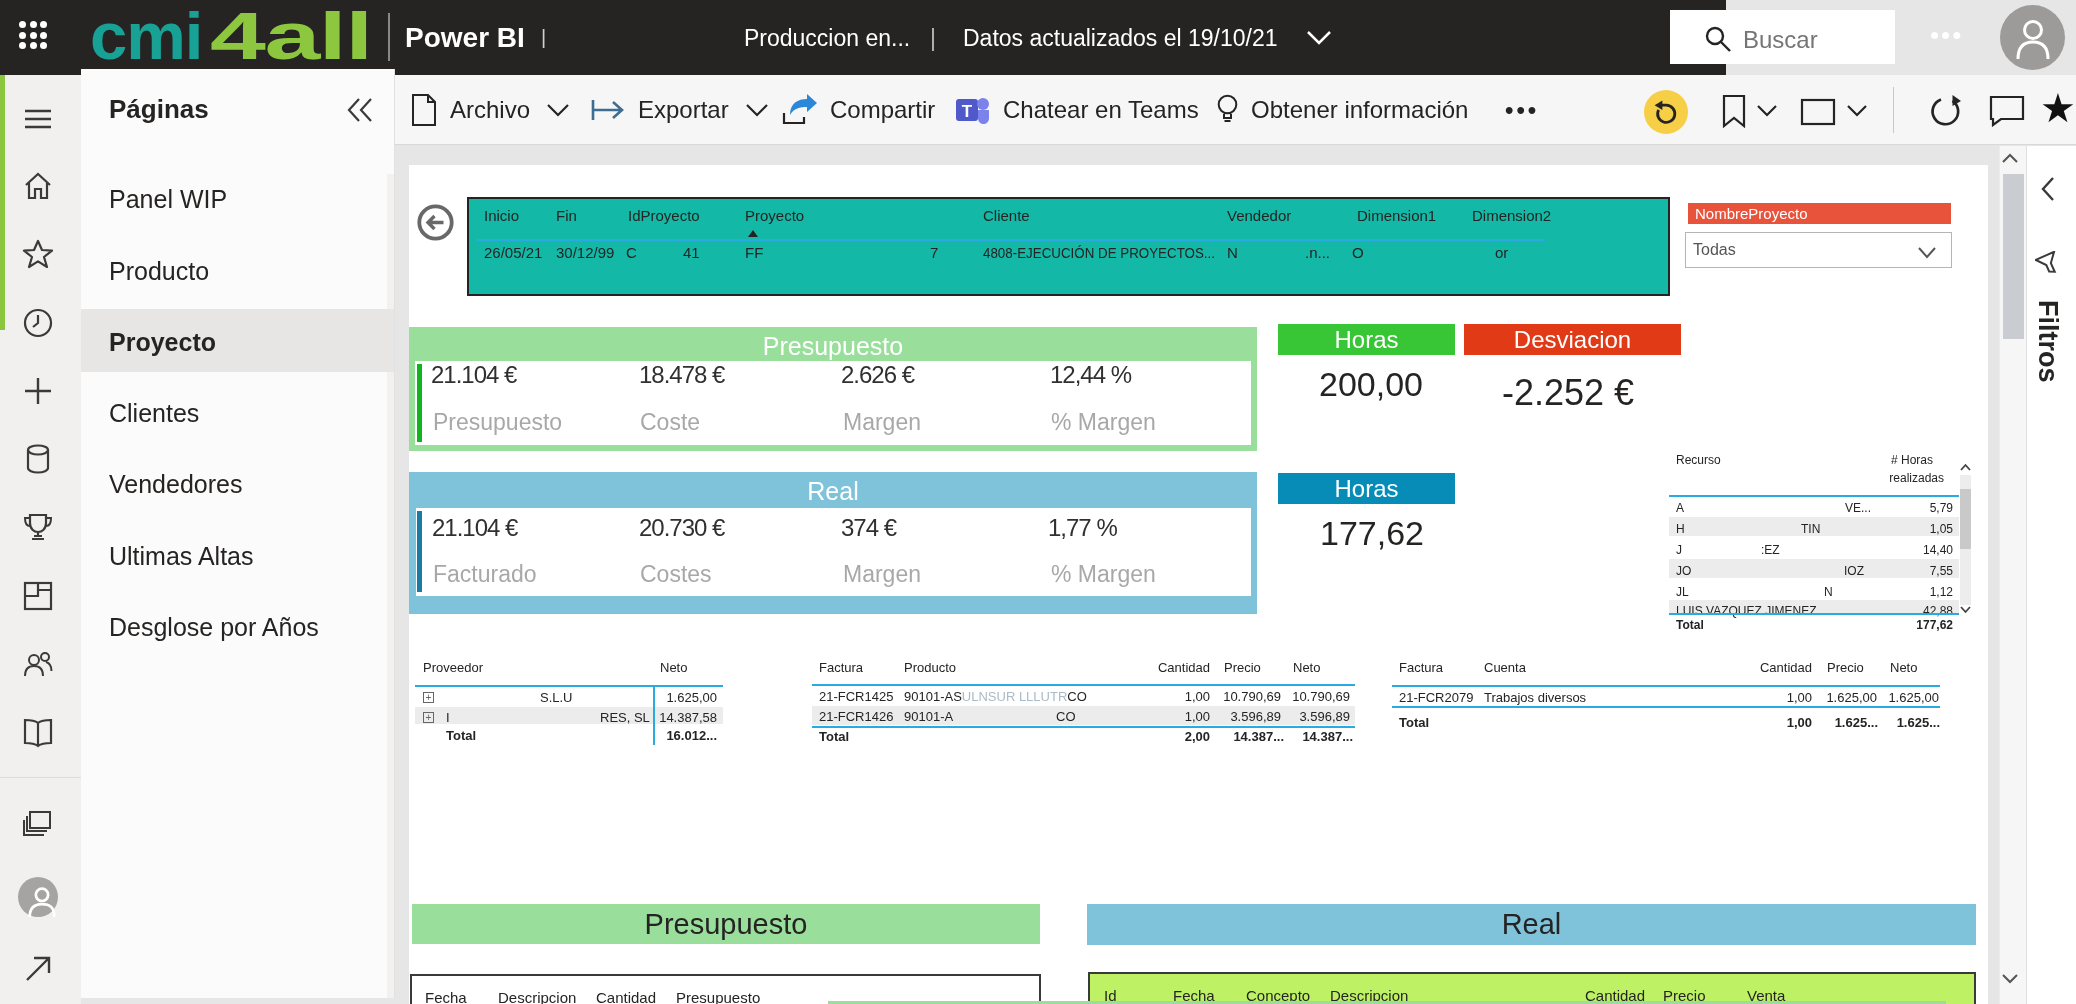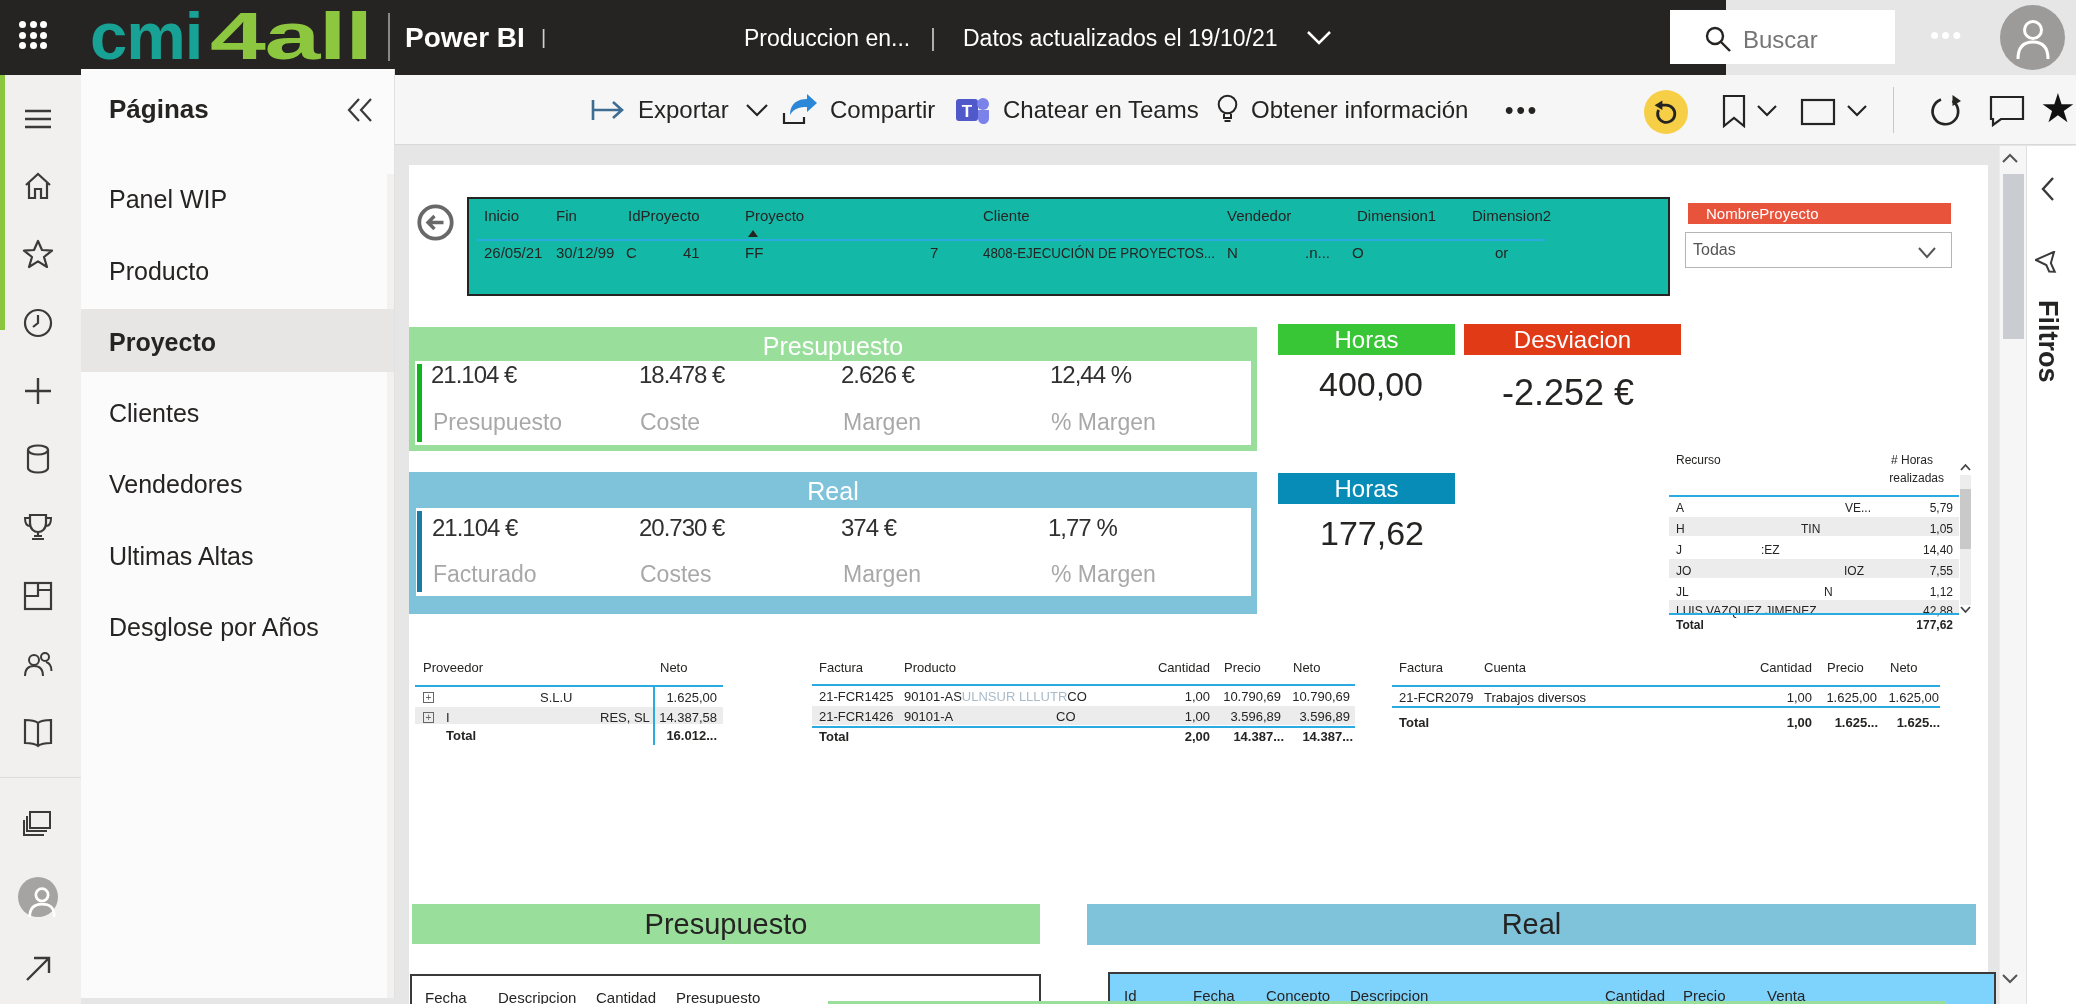--- a/index.html
+++ b/index.html
@@ -66,21 +66,21 @@
 .sb { position:absolute; font-size:13px; font-weight:700; color:#252423; white-space:nowrap; }
 .sr { position:absolute; font-size:13px; color:#252423; text-align:right; white-space:nowrap; }
 .srb { position:absolute; font-size:13px; font-weight:700; color:#252423; text-align:right; white-space:nowrap; }
 .r2 { font-size:12px; }
 .gray { background:#ececec; }
 .bluline { position:absolute; height:2px; background:#29abe2; }
 
 #bgreen { position:absolute; left:412px; top:904px; width:628px; height:40px; background:#99df9b; text-align:center; font-size:29px; color:#252423; line-height:40px; }
 #bblue { position:absolute; left:1087px; top:904px; width:889px; height:41px; background:#7fc3db; text-align:center; font-size:29px; color:#252423; line-height:41px; }
 #btab1 { position:absolute; left:410px; top:974px; width:631px; height:30px; border:2px solid #3a3a3a; border-bottom:none; background:#fff; }
-#btab2 { position:absolute; left:1088px; top:972px; width:888px; height:32px; border:2px solid #3a3a3a; border-bottom:none; background:#7dd3fc;margin-left:20px; }
+#btab2 { position:absolute; left:1088px; top:972px; width:888px; height:32px; border:2px solid #3a3a3a; border-bottom:none; background:#bef264; }
 .bth { position:absolute; top:13px; font-size:15px; color:#252423; white-space:nowrap; }
 </style>
 </head>
 <body>
 
 <div id="topbar">
   <div id="waffle">
       <i style="left: 0px; top: 0px;"></i>
       <i style="left: 10.5px; top: 0px;"></i>
       <i style="left: 21px; top: 0px;"></i>
@@ -111,20 +111,30 @@
   <div id="dots">•••</div>
   <div id="avatar">
     <svg class="abs" style="left:14px;top:12px;" width="38" height="42" viewBox="0 0 38 42">
         <circle cx="19" cy="13" r="8.5" stroke="#fff" stroke-width="3" fill="none"></circle>
         <path d="M4 42 C4 29 11 25 19 25 C27 25 34 29 34 42" stroke="#fff" stroke-width="3" fill="none"></path>
       </svg>
   </div>
 </div>
 
 <div id="toolbar">
+  <div class="mi" style="left:410px;">
+    <svg width="28" height="32" viewBox="0 0 28 32">
+        <path d="M3 1 H18 L25 8 V31 H3 Z" stroke="#252423" stroke-width="2" fill="none"></path>
+        <path d="M18 1 V8 H25" stroke="#252423" stroke-width="2" fill="none"></path>
+      </svg>
+    <span>Archivo</span>
+    <svg class="chev" width="24" height="15" viewBox="0 0 24 15">
+        <path d="M2 2 L12 12 L22 2" stroke="#252423" stroke-width="2.2" fill="none"></path>
+      </svg>
+  </div>
   <div class="mi" style="left:780px;">
     <svg width="38" height="34" viewBox="0 0 38 34">
         <path d="M4 20 V30 H24 V24" stroke="#252423" stroke-width="2.2" fill="none"></path>
         <path d="M10 22 C10 10 18 6 27 6 L27 1 L37 10 L27 19 L27 14 C20 14 14 15 10 22 Z" fill="#2b88d8"></path>
       </svg>
     <span>Compartir</span>
   </div>
   <div class="mi" style="left:590px;">
     <svg width="36" height="24" viewBox="0 0 36 24">
         <path d="M3 2 V22" stroke="#3e6d93" stroke-width="2.6"></path>
@@ -296,21 +306,21 @@
   <div class="tr1" style="left:214px;">41</div>
   <div class="tr1" style="left:276px;">FF</div>
   <div class="tr1" style="left:461px;">7</div>
   <div class="tr1" style="left:514px;transform:scaleX(0.89);transform-origin:left;">4808-EJECUCIÓN DE PROYECTOS...</div>
   <div class="tr1" style="left:758px;">N</div>
   <div class="tr1" style="left:836px;">.n...</div>
   <div class="tr1" style="left:883px;">O</div>
   <div class="tr1" style="left:1026px;">or</div>
 </div>
 
-<div class="abs" style="left:1688px;top:203px;width:263px;height:21px;background:#e8533c;color:#fff;font-size:15px;line-height:21px;padding-left:18px;">NombreProyecto</div>
+<div class="abs" style="left:1688px;top:203px;width:263px;height:21px;background:#e8533c;color:#fff;font-size:15px;line-height:21px;padding-left:7px;">NombreProyecto</div>
 <div class="abs" style="left:1685px;top:232px;width:267px;height:36px;background:#fff;border:1px solid #b5b5b5;">
   <div class="abs" style="left:7px;top:8px;font-size:16px;color:#555;">Todas</div>
   <svg class="abs" style="left:231px;top:13px;" width="20" height="14" viewBox="0 0 20 14">
       <path d="M2 2 L10 11 L18 2" stroke="#555" stroke-width="2" fill="none"></path>
     </svg>
 </div>
 
 <div id="pcard">
   <div class="cardtitle">Presupuesto</div>
   <div class="inner"></div>
@@ -320,21 +330,21 @@
 <div class="kv" style="left:639px;top:361px;">18.478 €</div>
 <div class="kv" style="left:841px;top:361px;">2.626 €</div>
 <div class="kv" style="left:1050px;top:361px;">12,44 %</div>
 <div class="kl" style="left:433px;top:409px;">Presupuesto</div>
 <div class="kl" style="left:640px;top:409px;">Coste</div>
 <div class="kl" style="left:843px;top:409px;">Margen</div>
 <div class="kl" style="left:1051px;top:409px;">% Margen</div>
 
 <div class="btn" style="left:1278px;top:324px;width:177px;background:#39c636;">Horas</div>
 <div class="btn" style="left:1464px;top:324px;width:217px;background:#e03a17;">Desviacion</div>
-<div class="bigv" style="left:1319px;top:365px;font-size:34px;">400,00</div>
+<div class="bigv" style="left:1319px;top:365px;font-size:34px;">200,00</div>
 <div class="bigv" style="left:1502px;top:372px;font-size:36px;">-2.252 €</div>
 
 <div id="rcard">
   <div class="cardtitle">Real</div>
   <div class="inner"></div>
 </div>
 <div class="accent" style="left:417px;top:511px;height:81px;width:5px;background:#1a7ba4;"></div>
 <div class="kv" style="left:432px;top:514px;">21.104 €</div>
 <div class="kv" style="left:639px;top:514px;">20.730 €</div>
 <div class="kv" style="left:841px;top:514px;">374 €</div>

